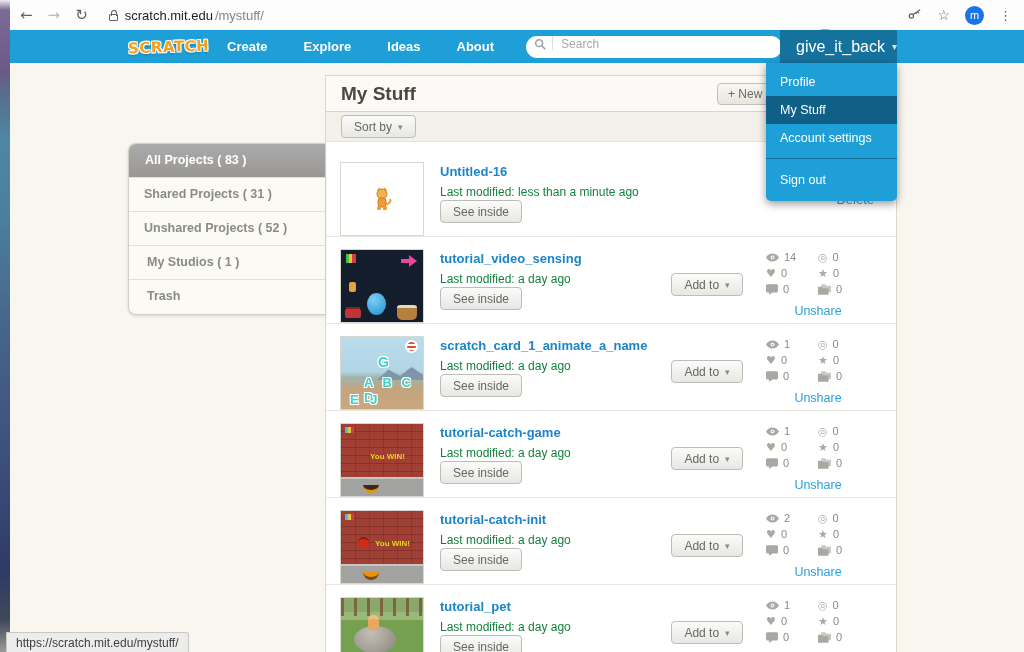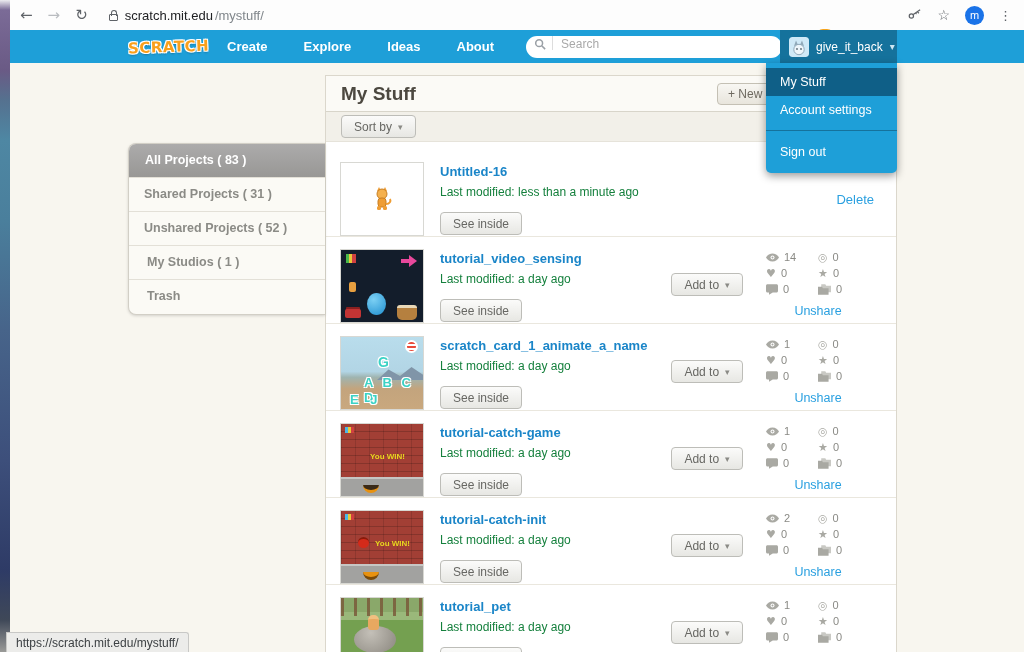--- a/index.html
+++ b/index.html
@@ -47,21 +47,21 @@
            background:#f6a41c; color:#fff; font-size:9px; font-weight:bold; display:flex;
            align-items:center; justify-content:center; padding:0 3px; border:1px solid #fff0; }
   .stuff-icon { margin-left:16px; width:18px; height:14px; background:#fff; border-radius:2px;
                 position:relative; display:flex; align-items:center; justify-content:center; cursor:pointer; }
   .stuff-icon::before { content:""; position:absolute; top:-3px; left:1px; width:8px; height:3px;
                         background:#fff; border-radius:2px 2px 0 0; }
   .stuff-s { color:#f6a41c; font-size:10px; font-weight:bold; }
   .account-btn { position:absolute; left:770px; top:0; width:117px; height:33px; background:#15729c;
                  display:flex; align-items:center; gap:7px; padding-left:9px; cursor:pointer; }
   .cat-av { width:20px; height:20px; border-radius:3px; }
-  .account-name { color:#fff; font-size:12px; }
+  .account-name { color:#fff; font-size:16px; }
   .account-caret { color:#cfe7f3; font-size:10px; }
 
   
   .account-menu { position:absolute; left:766px; top:63px; width:131px; background:#1e9fd8; z-index:100;
                   border-radius:0 0 5px 5px; box-shadow:0 3px 9px rgba(0,0,0,.4); padding:5px 0 7px; }
   .menu-item { color:#fff; font-size:12.5px; padding:7px 14px; cursor:pointer; }
   .menu-item.active { background:#0f5f87; }
   .menu-sep { height:7px; border-bottom:1px solid rgba(0,0,0,.28); margin-bottom:7px; }
 
   
@@ -90,21 +90,21 @@
               font-size:12px; color:#676763; gap:6px; cursor:pointer; white-space:nowrap; }
   .btn-caret { font-size:9px; color:#8a8a85; }
 
   .project-list { padding-top:8px; overflow:hidden; height:511px; }
   .project-row { display:grid; grid-template-columns:100px 1fr 118px 116px; padding:12px 14px 0;
                  min-height:87px; border-bottom:1px solid #eae7de; align-items:start; }
   .thumb { width:84px; height:74px; border:1px solid #d8d8d3; background:#fff; position:relative;
            overflow:hidden; cursor:pointer; }
   .p-title { color:#1a85c8; font-weight:bold; font-size:13px; text-decoration:none; display:inline-block; cursor:pointer; }
   .p-modified { margin-top:5px; font-size:12px; color:#15803d; }
-  .see-inside { margin-top:13px; }
+  .see-inside { margin-top:1px; }
   .addto-col { display:flex; justify-content:center; padding-top:24px; }
   .stats-col { padding-top:2px; }
   .stats-grid { display:grid; grid-template-columns:1fr 1fr; row-gap:4px; width:104px; }
   .stat { display:flex; align-items:center; gap:5px; font-size:11px; color:#8a8a85; }
   .stat .glyph { font-size:11px; color:#a9a9a3; line-height:1; }
   .row-link { display:block; text-align:center; margin-top:9px; color:#2aa0e0; font-size:12.5px;
               text-decoration:none; width:104px; cursor:pointer; }
   .delete-link { grid-column:4; align-self:center; justify-self:end; margin-right:8px; color:#2aa0e0;
                  font-size:13px; text-decoration:none; cursor:pointer; }
 
@@ -561,19 +561,20 @@
             <span>0</span>
             </span>
         </div>
       </div>
     </div>
 
   </div>
 </div>
 
 <div class="account-menu">
+  <div class="menu-item">Profile</div>
   <div class="menu-item active">My Stuff</div>
   <div class="menu-item">Account settings</div>
   <div class="menu-sep"></div>
   <div class="menu-item">Sign out</div>
 </div>
 
 <div class="status-tooltip">https://scratch.mit.edu/mystuff/</div>
 
 </body></html>

